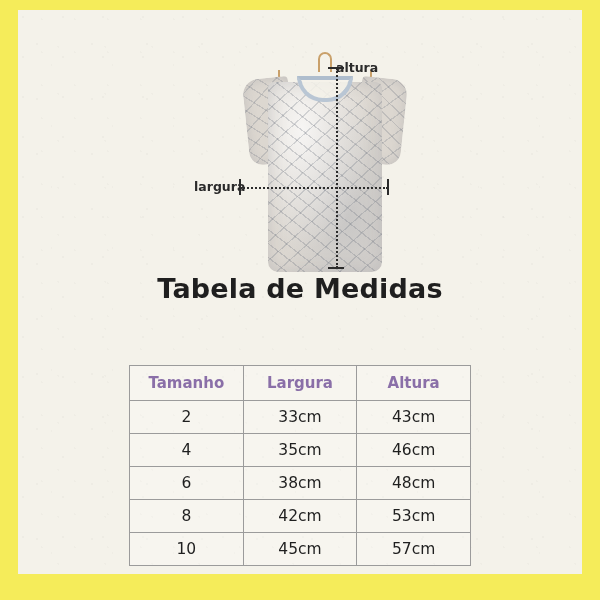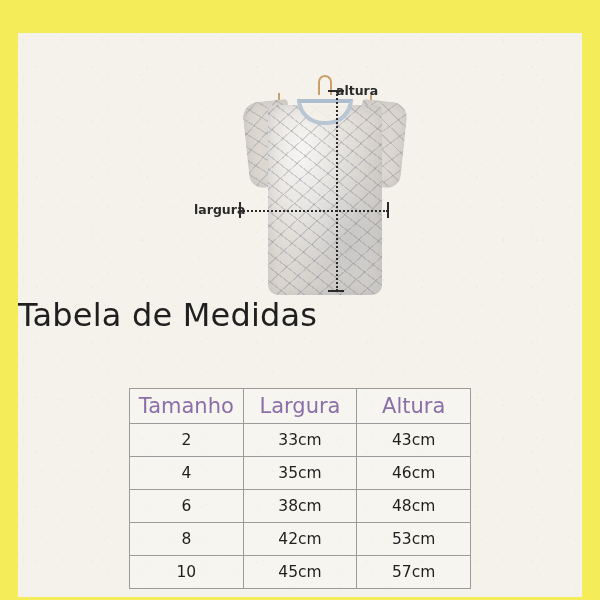--- a/index.html
+++ b/index.html
@@ -9,21 +9,21 @@
   body {
     width: 600px;
     height: 600px;
     background: #f5ec5a;
     font-family: "DejaVu Sans", sans-serif;
     overflow: hidden;
   }
   .frame {
     position: absolute;
     left: 18px;
-    top: 33px;
+    top: 10px;
     width: 564px;
     height: 564px;
     background: #f4f2ea;
     background-image:
       radial-gradient(circle at 12% 18%, rgba(0,0,0,0.025) 0 1px, transparent 1px),
       radial-gradient(circle at 34% 62%, rgba(0,0,0,0.022) 0 1px, transparent 1px),
       radial-gradient(circle at 72% 28%, rgba(0,0,0,0.02) 0 1px, transparent 1px),
       radial-gradient(circle at 86% 78%, rgba(0,0,0,0.02) 0 1px, transparent 1px),
       radial-gradient(circle at 55% 90%, rgba(0,0,0,0.018) 0 1px, transparent 1px);
     background-size: 40px 40px, 55px 55px, 33px 33px, 47px 47px, 61px 61px;
@@ -183,23 +183,23 @@
     color: #2b2b2b;
     text-align: right;
   }
 
   
   .title {
     position: absolute;
     left: 0;
     top: 262px;
     width: 564px;
-    text-align: left;
-    font-size: 32px;
-    font-weight: normal;
+    text-align: center;
+    font-size: 27px;
+    font-weight: bold;
     color: #1f1f1f;
     line-height: 1.25;
     letter-spacing: 0.2px;
   }
 
   
   .table-wrap {
     position: absolute;
     left: 111px;
     top: 355px;
@@ -213,22 +213,22 @@
   table.measure th,
   table.measure td {
     border: 1px solid #9b9b9b;
     text-align: center;
     height: 30px;
     font-size: 15.5px;
     color: #1f1f1f;
     background: rgba(255,255,255,0.25);
   }
   table.measure th {
-    font-size: 21px;
-    font-weight: normal;
+    font-size: 15px;
+    font-weight: bold;
     color: #8a6fa8;
     height: 32px;
   }
 </style>
 </head>
 <body>
 
 <div class="frame">
 
   <div class="photo">

